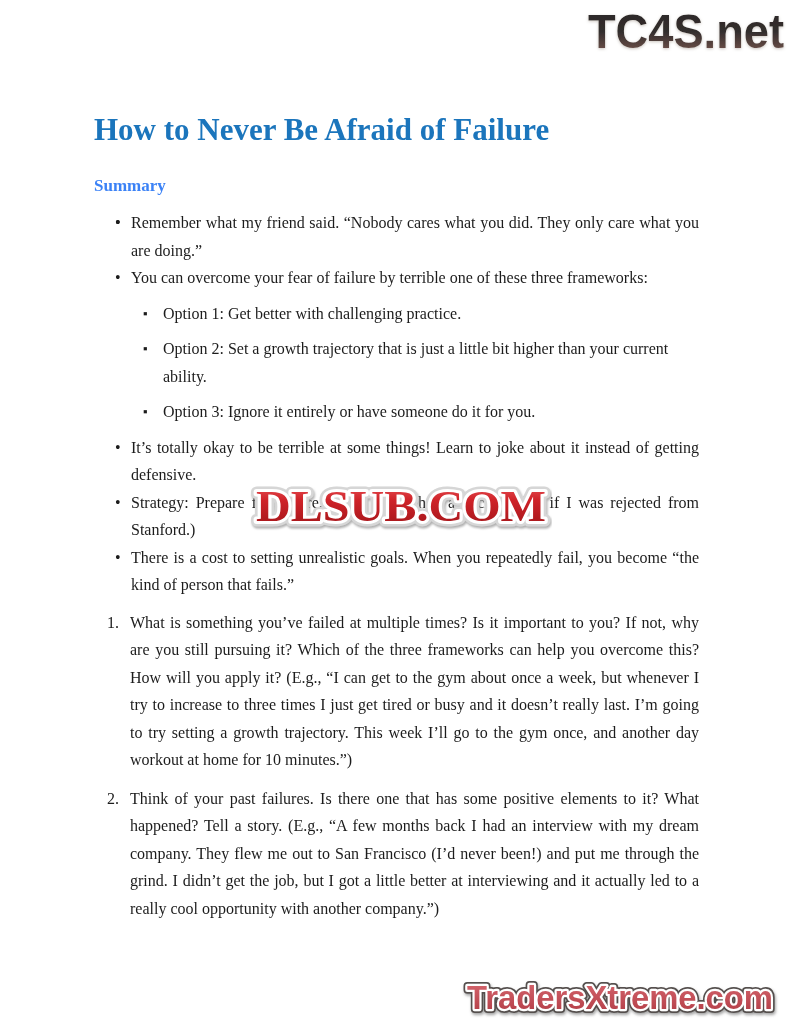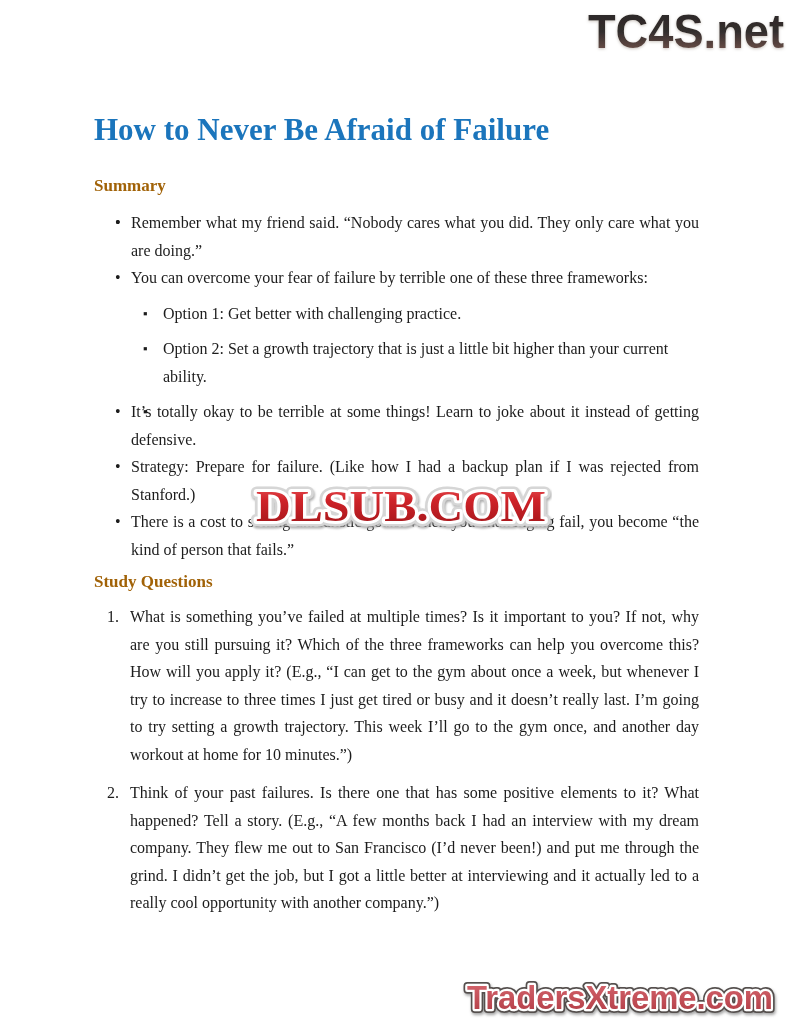--- a/index.html
+++ b/index.html
@@ -23,21 +23,21 @@
     margin: 90px 0 0 0;
     font-size: 31px;
     line-height: 37px;
     font-weight: bold;
   }
   .h2 {
     margin: 27px 0 0 0;
     font-size: 17px;
     line-height: 22px;
     font-weight: bold;
-    color: #a16207;
+    color: #3b82f6;
   }
   .h2.sq { margin-top: 8px; }
   .blist { margin-top: 12px; }
   .qlist { margin-top: 10px; }
   p.b, p.sub, p.q {
     position: relative;
     margin: 0;
     font-size: 16px;
     line-height: 27.5px;
     text-align: justify;
@@ -98,36 +98,36 @@
       <p class="sub">
         <span class="smarker">▪</span>
         <span>Option 1: Get better with challenging practice.</span>
       </p>
       <p class="sub">
         <span class="smarker">▪</span>
         <span>Option 2: Set a growth trajectory that is just a little bit higher than your current ability.</span>
       </p>
       <p class="sub">
         <span class="smarker">▪</span>
+        <span>Option 3: Ignore it entirely or have someone do it for you.</span>
       </p>
       <p class="b after-sub">
         <span class="marker">•</span>
         <span>It’s totally okay to be terrible at some things! Learn to joke about it instead of getting defensive.</span>
       </p>
       <p class="b">
         <span class="marker">•</span>
         <span>Strategy: Prepare for failure. (Like how I had a backup plan if I was rejected from Stanford.)</span>
       </p>
       <p class="b">
         <span class="marker">•</span>
-        <span>There is a cost to setting unrealistic goals. When you challenging fail, you become “the kind of person that fails.”</span>
+        <span>There is a cost to setting unrealistic goals. When you repeatedly fail, you become “the kind of person that fails.”</span>
       </p>
     </div>
 
-    <h2 class="h2 sq">Study Questions</h2>
 
     <div class="qlist">
       <p class="q">
         <span class="qnum">1.</span>
         <span>What is something you’ve failed at multiple times? Is it important to you? If not, why are you still pursuing it? Which of the three frameworks can help you overcome this? How will you apply it? (E.g., “I can get to the gym about once a week, but whenever I try to increase to three times I just get tired or busy and it doesn’t really last. I’m going to try setting a growth trajectory. This week I’ll go to the gym once, and another day workout at home for 10 minutes.”)</span>
       </p>
       <p class="q">
         <span class="qnum">2.</span>
         <span>Think of your past failures. Is there one that has some positive elements to it? What happened? Tell a story. (E.g., “A few months back I had an interview with my dream company. They flew me out to San Francisco (I’d never been!) and put me through the grind. I didn’t get the job, but I got a little better at interviewing and it actually led to a really cool opportunity with another company.”)</span>
       </p>

